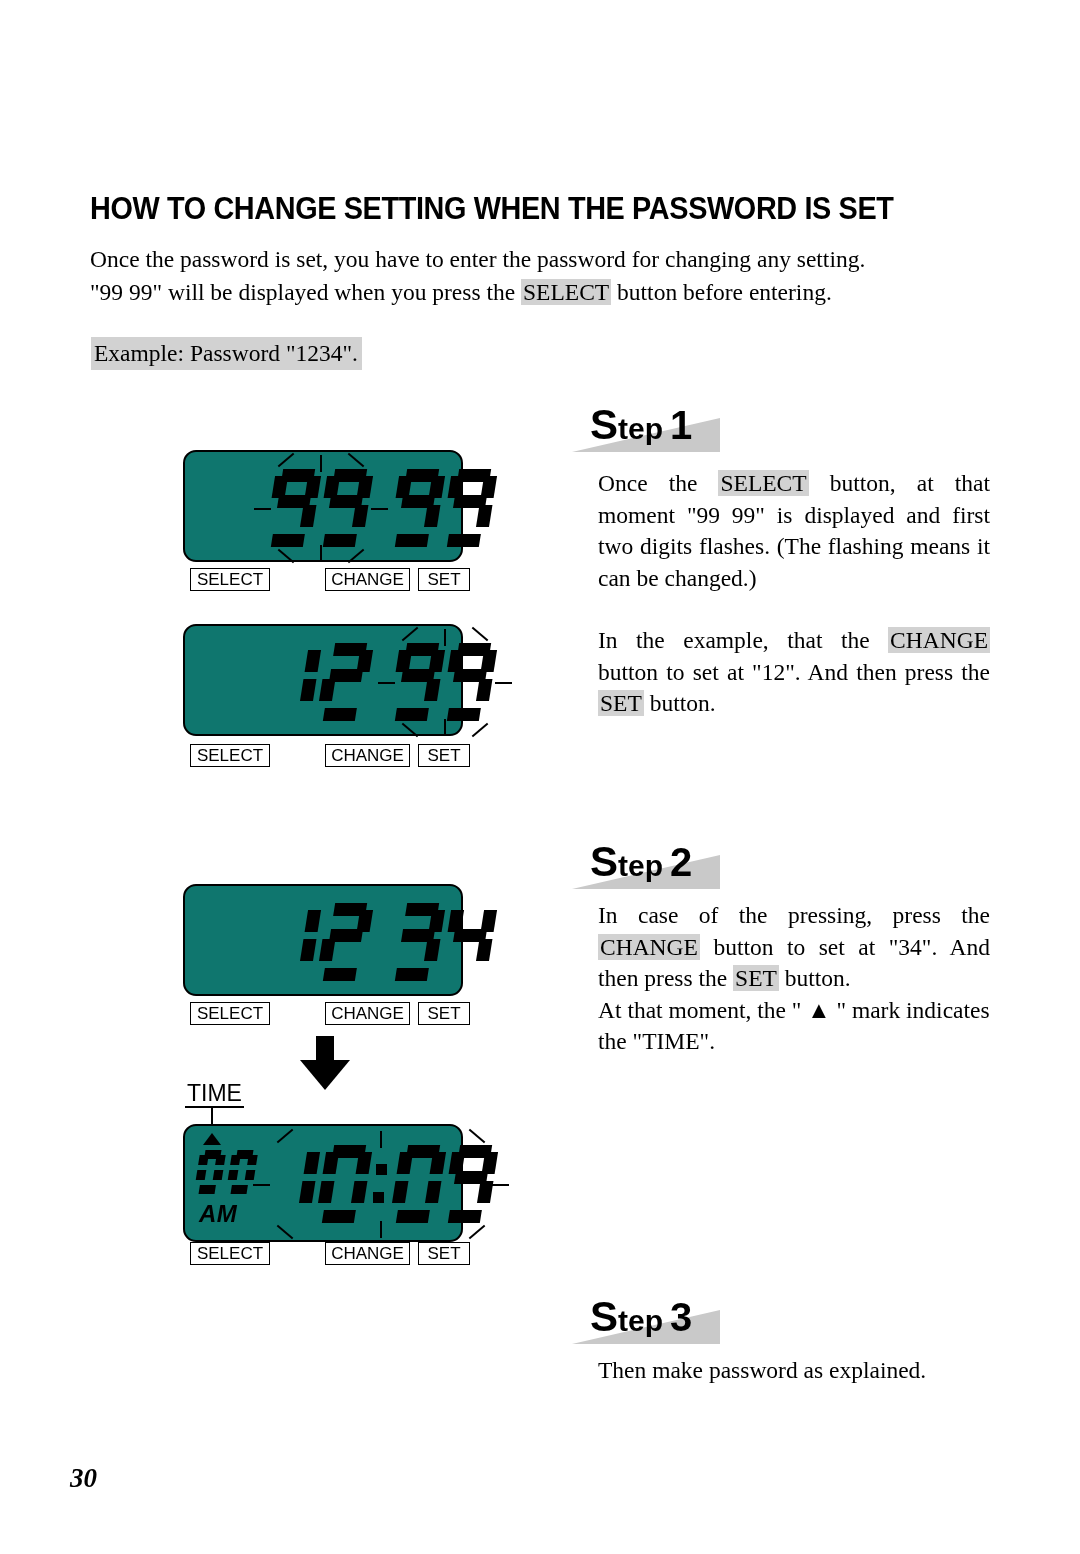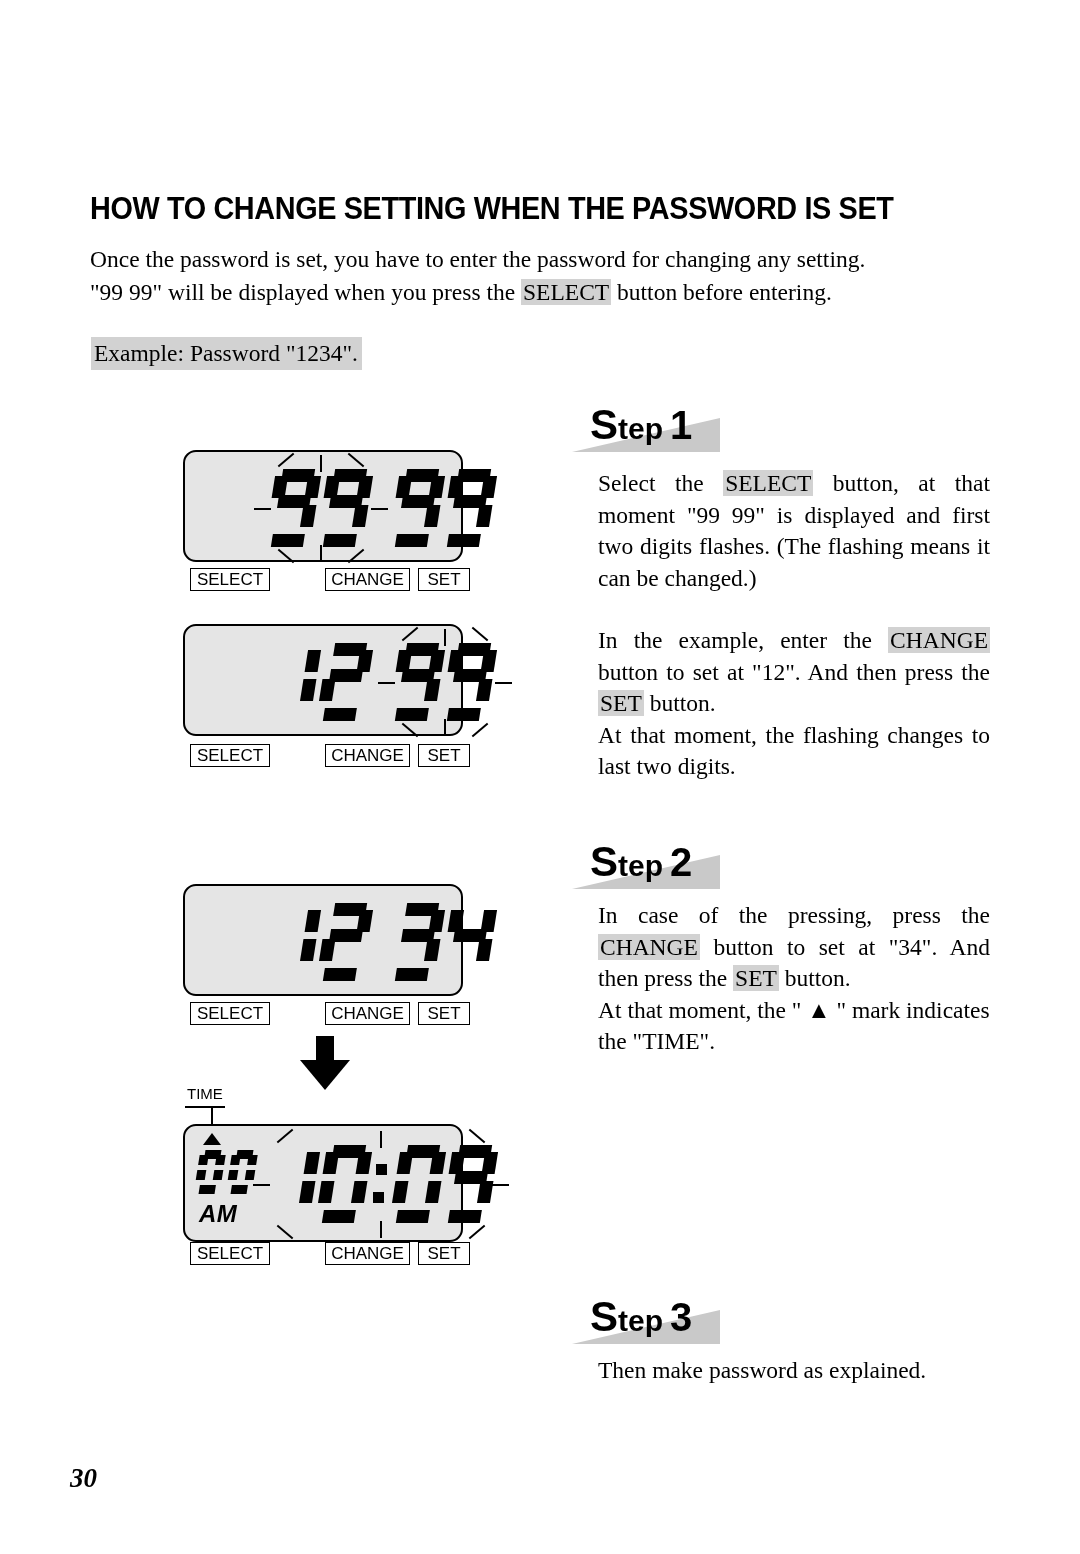--- a/index.html
+++ b/index.html
@@ -57,21 +57,21 @@
     font-size:23.5px;line-height:31.5px;
     text-align:justify;
   }
   .body-txt p{margin:0;}
   .body-txt p.nojust{text-align:left;}
 
   
   .panel{
     position:absolute;
     border:2.5px solid #000;border-radius:13px;
-    background:#e5e5e5;box-sizing:border-box;
+    background:#0f766e;box-sizing:border-box;
   }
   .btnrow{position:absolute;height:23px;}
   .btnrow .btn{
     position:absolute;top:0;
     border:1.5px solid #000;
     font-family:"Liberation Sans","DejaVu Sans",sans-serif;
     font-size:17px;line-height:21px;height:23px;
     padding:0 4px;box-sizing:border-box;white-space:nowrap;
     background:#fff;text-align:center;
   }
@@ -91,21 +91,21 @@
   }
   .am{
     position:absolute;
     font-family:"Liberation Sans","DejaVu Sans",sans-serif;
     font-weight:bold;font-style:italic;font-size:24px;line-height:1;
     letter-spacing:0.5px;
   }
   .time-tag{
     position:absolute;
     font-family:"Liberation Sans","DejaVu Sans",sans-serif;
-    font-size:15px;line-height:23px;
+    font-size:23px;line-height:23px;
     border-bottom:2px solid #000;padding:0 2px 1px 2px;
   }
   .time-stem{position:absolute;width:2px;background:#000;}
 
   .arrow{position:absolute;}
   .arrow .stem{position:absolute;background:#000;}
   .arrow .head{
     position:absolute;width:0;height:0;
     border-left:25px solid transparent;border-right:25px solid transparent;
     border-top:30px solid #000;
@@ -218,23 +218,22 @@
     </div>
     <div class="arrow" style="left: 300px; top: 1036px; width: 50px; height: 54px;">
       <div class="stem" style="left: 16px; top: 0px; width: 18px; height: 26px;"></div>
       <div class="head" style="left: 0px; top: 24px;"></div>
     </div>
     <div class="step" style="left: 572px; top: 396px; width: 150px;">
       <div class="wedge"></div>
       <div class="lbl"><span class="s-big">S</span><span class="s-small">tep</span><span class="s-num">1</span></div>
     </div>
     <div class="body-txt" style="left: 598px; top: 468px;">
-      <p><span>Select the </span><span class="hl">SELECT</span><span> button, at that moment "99 99" is displayed and first two digits flashes. (The flashing means it can be changed.)</span></p>
-      <p style="margin-top: 31px;"><span>In the example, enter the </span><span class="hl">CHANGE</span><span> button to set at "12". And then press the </span><span class="hl">SET</span><span> button.</span></p>
-      <p><span>At that moment, the flashing changes to last two digits.</span></p>
+      <p><span>Once the </span><span class="hl">SELECT</span><span> button, at that moment "99 99" is displayed and first two digits flashes. (The flashing means it can be changed.)</span></p>
+      <p style="margin-top: 31px;"><span>In the example, that the </span><span class="hl">CHANGE</span><span> button to set at "12". And then press the </span><span class="hl">SET</span><span> button.</span></p>
     </div>
     <div class="step" style="left: 572px; top: 833px; width: 150px;">
       <div class="wedge"></div>
       <div class="lbl"><span class="s-big">S</span><span class="s-small">tep</span><span class="s-num">2</span></div>
     </div>
     <div class="body-txt" style="left: 598px; top: 900px;">
       <p><span>In case of the pressing, press the </span><span class="hl">CHANGE</span><span> button to set at "34". And then press the </span><span class="hl">SET</span><span> button.</span></p>
       <p class="nojust"><span>At that moment, the " ▲ " mark indicates the "TIME".</span></p>
     </div>
     <div class="step" style="left: 572px; top: 1288px; width: 150px;">

